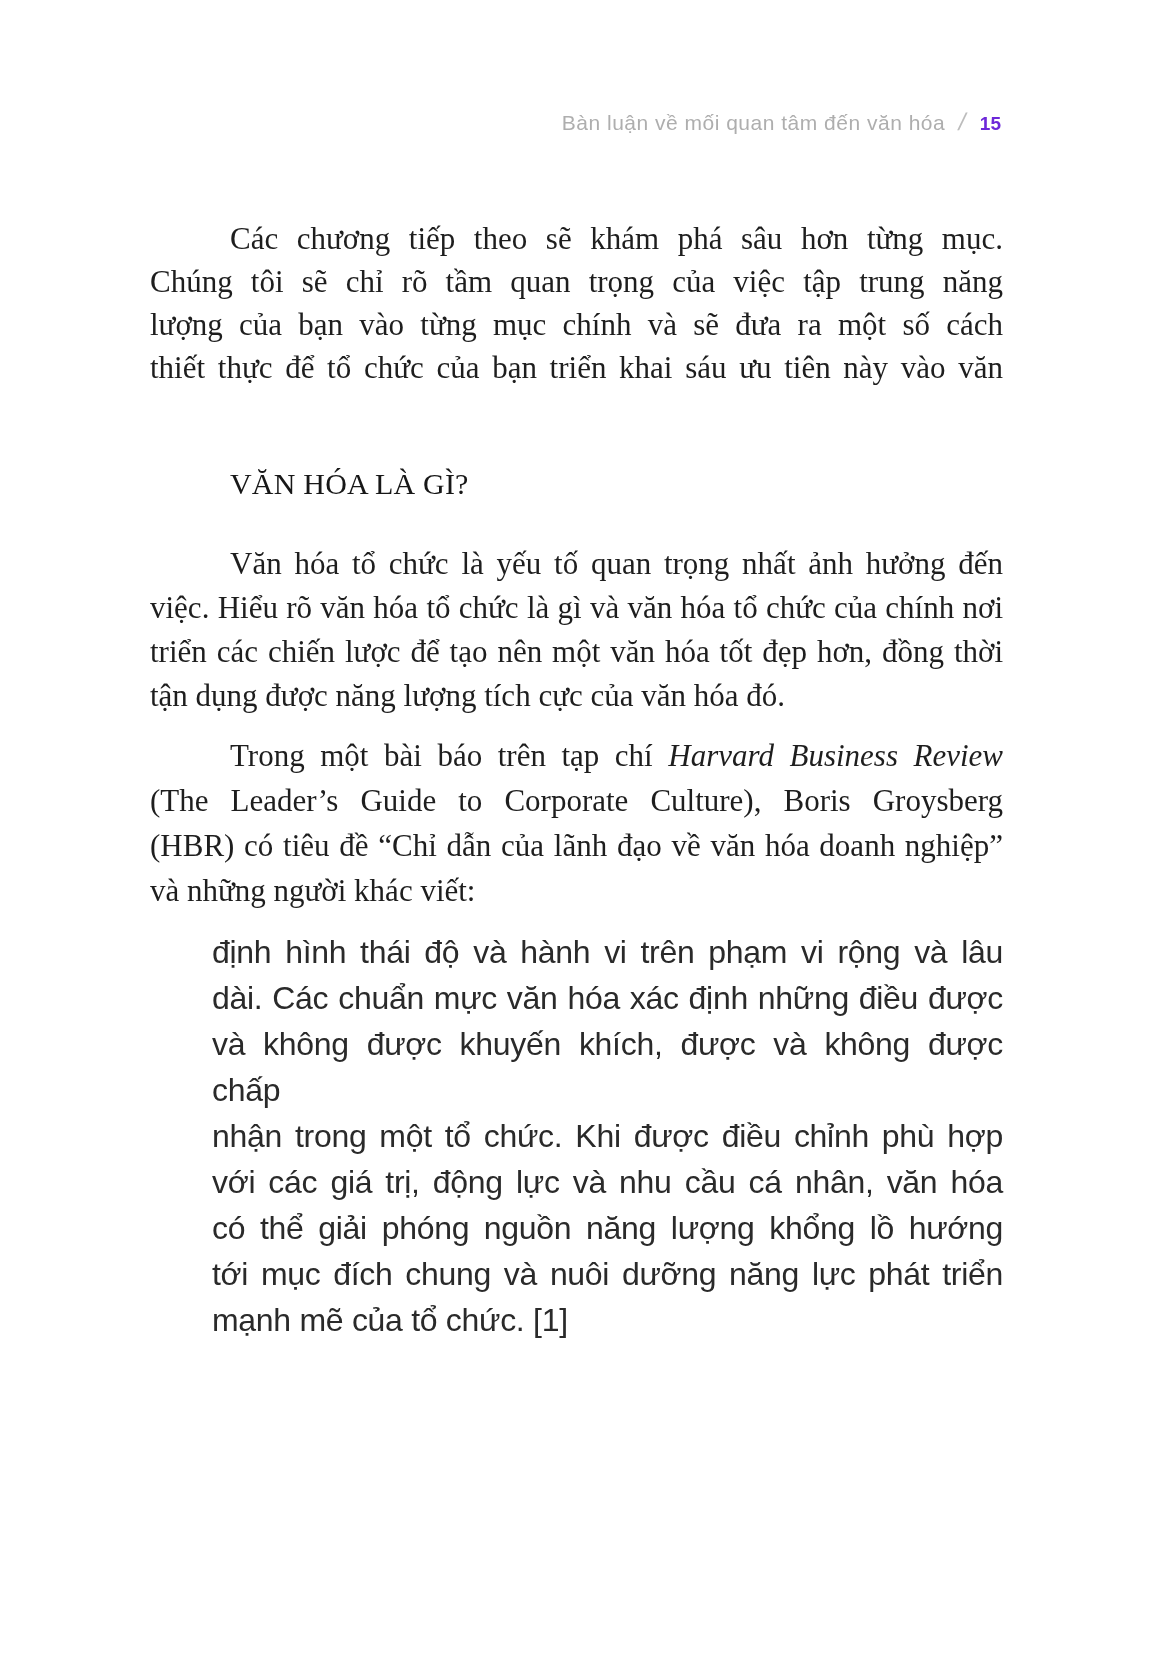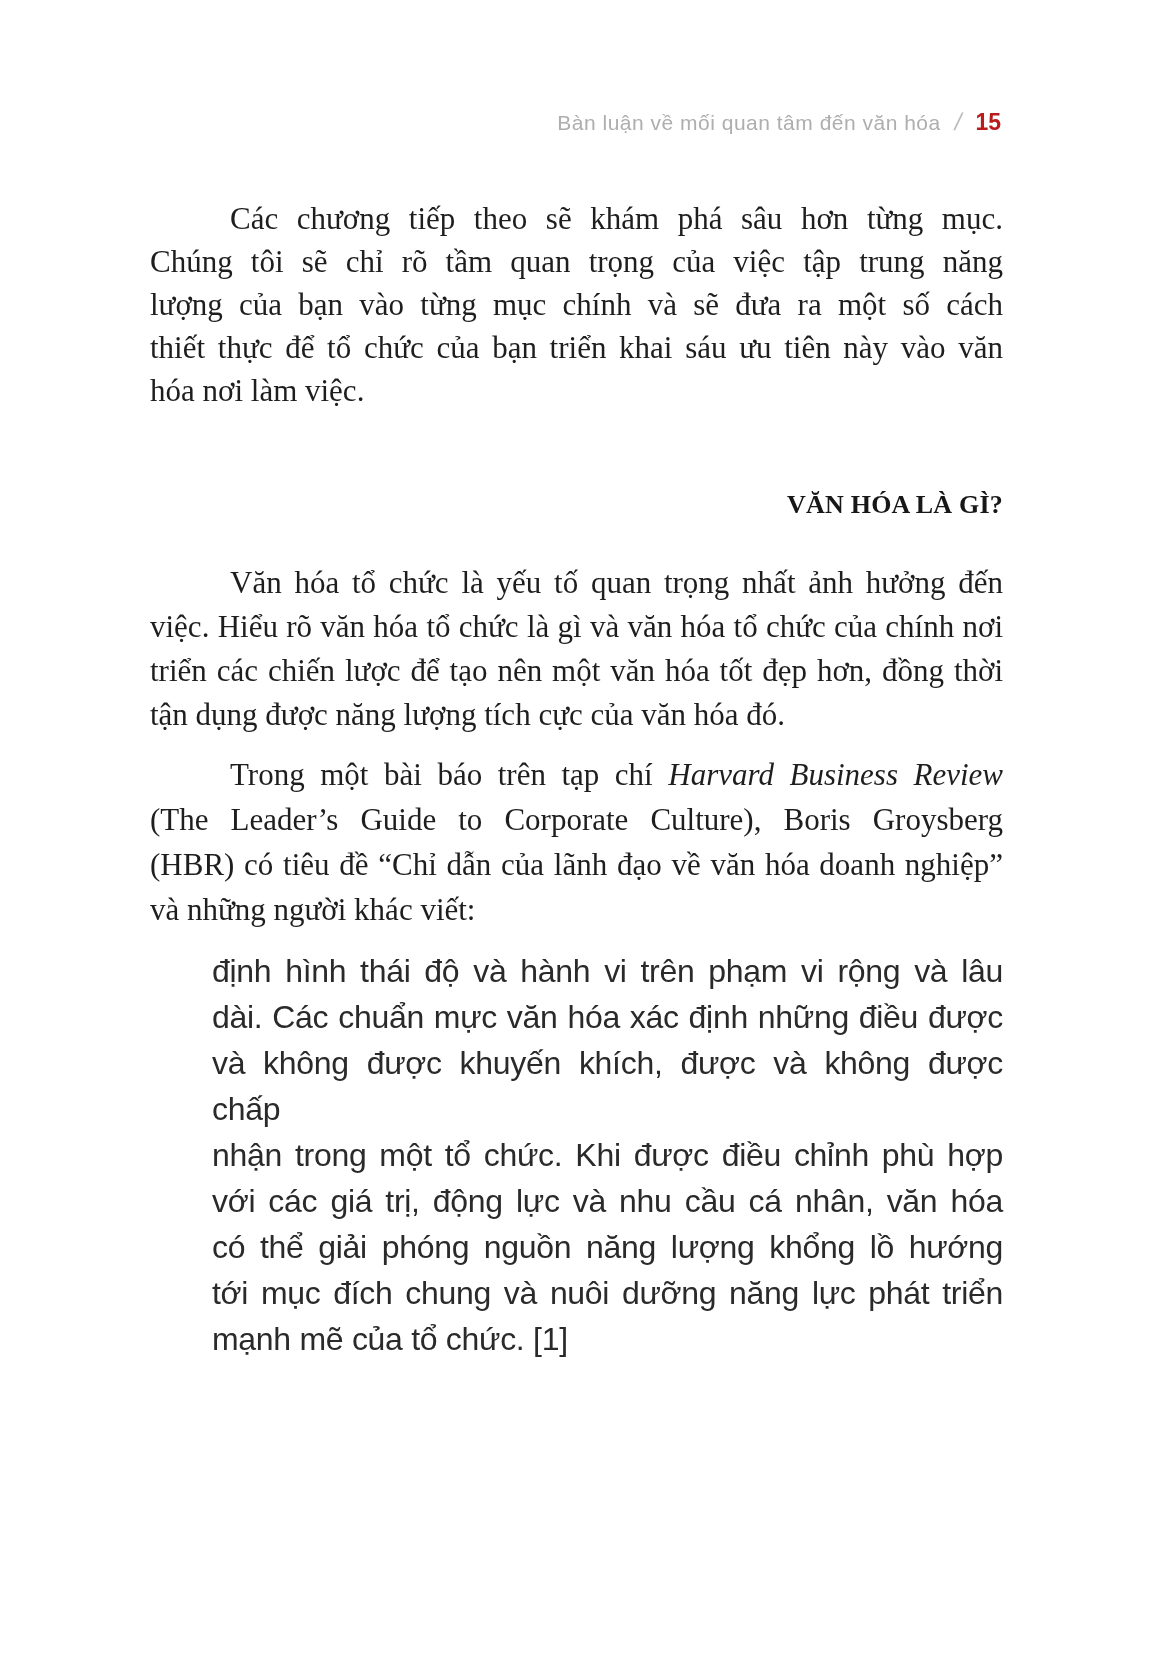--- a/index.html
+++ b/index.html
@@ -35,29 +35,29 @@
     letter-spacing: 0.5px;
     font-weight: 300;
   }
   .running-slash {
     color: #bcbcbc;
     font-size: 24px;
     font-weight: 300;
     transform: skewX(-12deg);
   }
   .running-pagenum {
-    color: #b91c1c;
-    font-size: 23px;
+    color: #6d28d9;
+    font-size: 19px;
     font-weight: 700;
   }
 
   
   .content {
     position: absolute;
-    top: 192px;
+    top: 212px;
     left: 150px;
     width: 853px;
   }
 
   .para {
     font-size: 31px;
     line-height: 43px;
     color: #1e1e1e;
   }
   .line {
@@ -70,25 +70,24 @@
   }
   .line.last {
     text-align-last: left;
   }
 
   .para-1 { margin-top: 5px; }
 
   .section-heading {
     margin-top: 78px;
     padding-left: 80px;
-    font-size: 26px;
-    font-weight: 700;
+    font-size: 30px;
+    font-weight: 400;
     letter-spacing: 0.2px;
     color: #171717;
-    text-align: right;
   }
 
   .para-2 { margin-top: 41px; line-height: 44px; }
   .para-3 { margin-top: 15px; line-height: 45px; }
 
   .it { font-style: italic; }
 
   
   .quote {
     margin-top: 16px;
@@ -112,21 +111,20 @@
     <span class="running-pagenum">15</span>
   </div>
 
   <div class="content">
 
     <div class="para para-1">
       <div class="line first">Các chương tiếp theo sẽ khám phá sâu hơn từng mục.</div>
       <div class="line">Chúng tôi sẽ chỉ rõ tầm quan trọng của việc tập trung năng</div>
       <div class="line">lượng của bạn vào từng mục chính và sẽ đưa ra một số cách</div>
       <div class="line">thiết thực để tổ chức của bạn triển khai sáu ưu tiên này vào văn</div>
-      <div class="line last">hóa nơi làm việc.</div>
     </div>
 
     <div class="section-heading">VĂN HÓA LÀ GÌ?</div>
 
     <div class="para para-2">
       <div class="line first">Văn hóa tổ chức là yếu tố quan trọng nhất ảnh hưởng đến</div>
       <div class="line">việc. Hiểu rõ văn hóa tổ chức là gì và văn hóa tổ chức của chính nơi</div>
       <div class="line">triển các chiến lược để tạo nên một văn hóa tốt đẹp hơn, đồng thời</div>
       <div class="line last">tận dụng được năng lượng tích cực của văn hóa đó.</div>
     </div>

